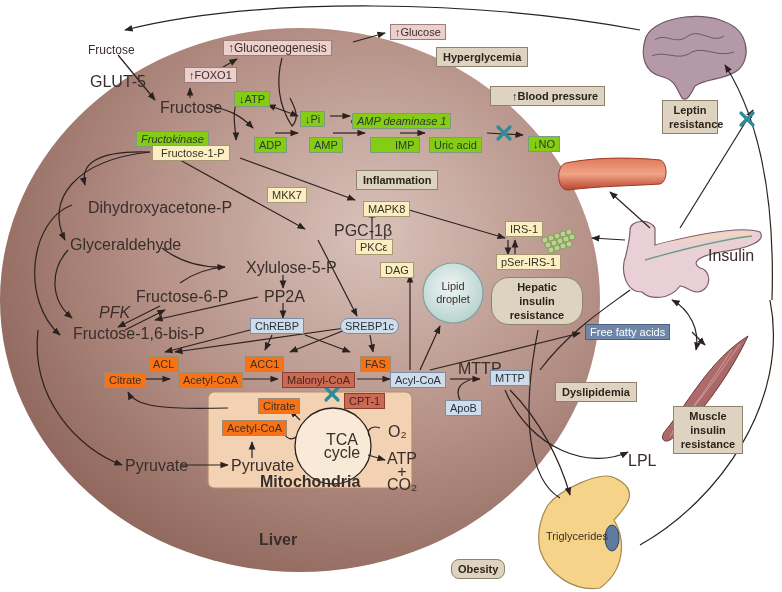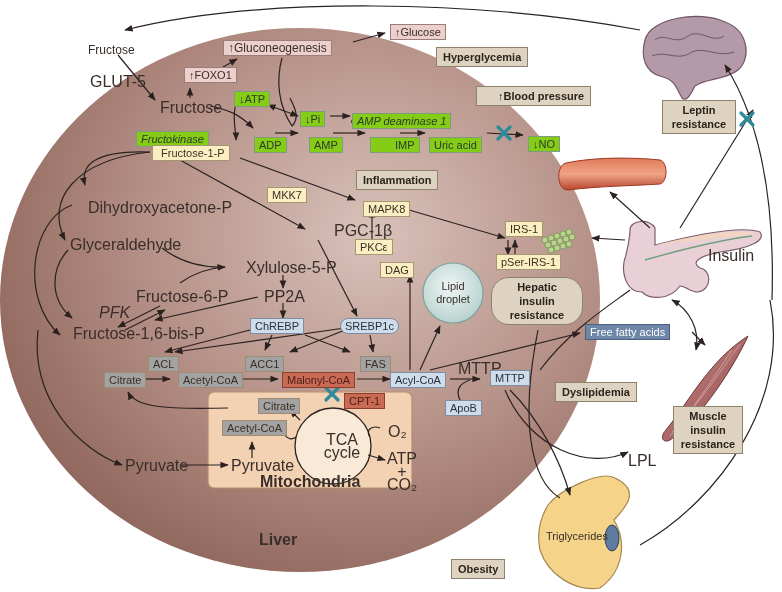--- a/index.html
+++ b/index.html
@@ -7,21 +7,21 @@
   #diagram { position:absolute; left:0; top:0; width:782px; height:592px; }
   .lbl { position:absolute; font-size:16px; color:#3a2e2a; white-space:nowrap; line-height:13px; }
   .box { position:absolute; font-size:11px; line-height:14px; padding:0 4px; border:1px solid #8a7d6a; white-space:nowrap; text-align:center; box-sizing:border-box; }
   .pink { background:#ecd0cd; border-color:#9d7d78; color:#3b2c2a; }
   .green { background:#84cc16; border-color:#7f9a7f; color:#2c3a2c;margin-top:11px; }
   .yellow { background:#fbeec2; border-color:#a59870; color:#3a3222; }
   .blue { background:#cfdcea; border-color:#7d8da4; color:#26313f; }
   .red { background:#c96a55; border-color:#8c3f30; color:#4a1e16; }
   .darkblue { background:#6e86a8; border-color:#4d6080; color:#ffffff; }
   .tan { background:#ddd3c0; border-color:#8f826a; color:#2a241b; font-weight:bold; padding:2px 6px; }
-  .cream { background:#a3a3a3; border-color:#9c8a72; color:#3a3024; }
+  .cream { background:#f97316; border-color:#9c8a72; color:#3a3024; }
   .italic { font-style:italic; }
   .bold { font-weight:bold; }
   .center { text-align:center; }
 </style>
 </head>
 <body>
 
 <svg id="diagram" viewBox="0 0 782 592" xmlns="http://www.w3.org/2000/svg">
   <defs>
     <radialGradient id="liverGrad" cx="0.62" cy="0.38" r="0.7">
@@ -172,28 +172,28 @@
       <circle cx="557" cy="248" r="3"></circle>
       <circle cx="563" cy="246" r="3"></circle>
       <circle cx="569" cy="244" r="3"></circle>
   </g>
 </svg>
 
 <div class="lbl" style="left:88px;top:44px;font-size:12px;">Fructose</div>
 <div class="lbl" style="left:90px;top:75px;">GLUT-5</div>
 <div class="box pink" style="left:390px;top:24px;">↑Glucose</div>
 <div class="box tan" style="left:436px;top:47px;">Hyperglycemia</div>
-<div class="box tan" style="left:476px;top:86px;padding-left:21px;">↑Blood pressure</div>
+<div class="box tan" style="left:490px;top:86px;padding-left:21px;">↑Blood pressure</div>
 <div class="box green" style="left:528px;top:125px;">↓NO</div>
-<div class="box tan center" style="left:662px;top:100px;width:74px;white-space:normal;">Leptin resistance</div>
+<div class="box tan center" style="left:662px;top:100px;width:56px;white-space:normal;">Leptin resistance</div>
 <div class="box darkblue" style="left:585px;top:324px;">Free fatty acids</div>
 <div class="box tan" style="left:555px;top:382px;">Dyslipidemia</div>
 <div class="box tan center" style="left:673px;top:406px;width:70px;white-space:normal;">Muscle insulin resistance</div>
 <div class="lbl" style="left:628px;top:454px;">LPL</div>
-<div class="box tan" style="left:451px;top:559px;">Obesity</div>
+<div class="box tan" style="left:451px;top:559px;border-radius:8px;">Obesity</div>
 <div class="lbl" style="left:708px;top:249px;">Insulin</div>
 <div class="lbl" style="left:546px;top:530px;font-size:11px;">Triglycerides</div>
 
 <div class="lbl bold" style="left:259px;top:533px;">Liver</div>
 <div class="lbl bold" style="left:260px;top:475px;">Mitochondria</div>
 <div class="lbl center" style="left:431px;top:280px;width:44px;white-space:normal;font-size:11px;">Lipid droplet</div>
 <div class="lbl center" style="left:313px;top:433px;width:40px;white-space:normal;margin-left:9px;">TCA cycle</div>
 
 <div class="box pink" style="left:223px;top:40px;font-size:12px;">↑Gluconeogenesis</div>
 <div class="box pink" style="left:167px;top:67px;margin-left:17px;">↑FOXO1</div>

